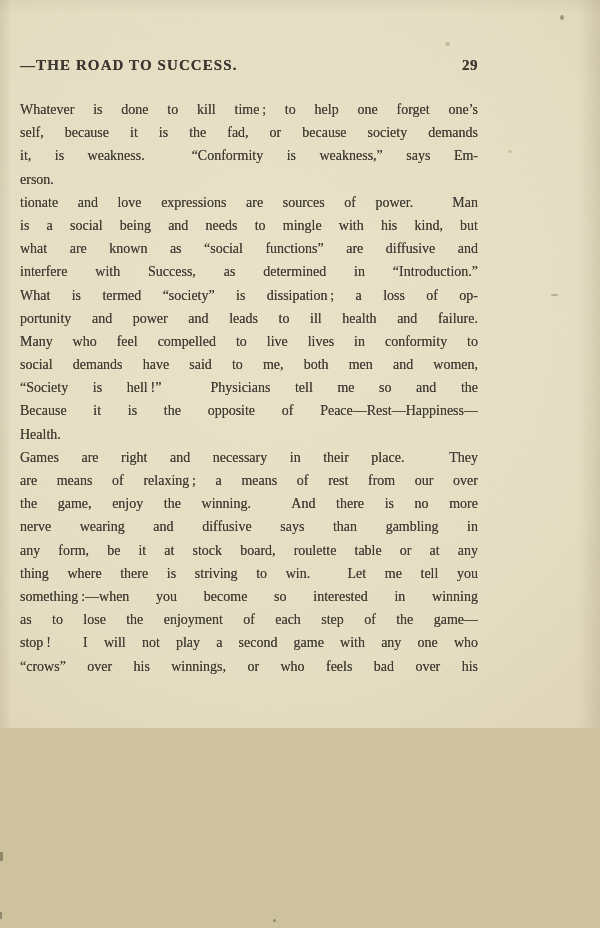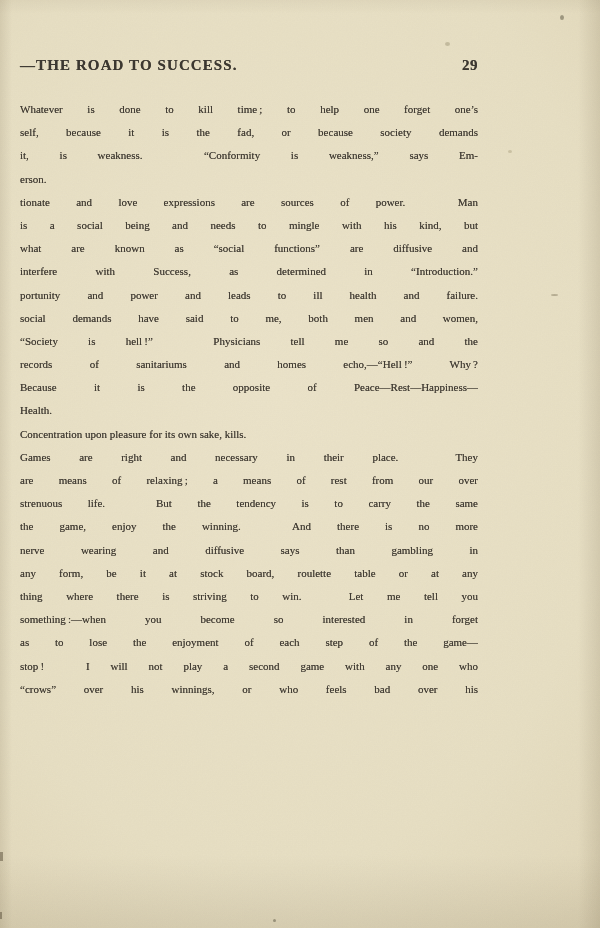--- a/index.html
+++ b/index.html
@@ -6,21 +6,21 @@
     margin: 0;
     padding: 0;
     width: 600px;
     height: 928px;
     overflow: hidden;
     background: #d0c49f;
   }
   .page {
     position: relative;
     width: 600px;
-    height: 928px;
+    height: 728px;
     font-family: "Liberation Serif", "DejaVu Serif", serif;
     color: #403b33;
     background:
       linear-gradient(to right, rgba(95,80,50,0.12) 0px, rgba(95,80,50,0) 12px, rgba(95,80,50,0) 578px, rgba(95,80,50,0.14) 600px),
       linear-gradient(to bottom, rgba(95,80,50,0.06) 0px, rgba(95,80,50,0) 14px, rgba(95,80,50,0) 855px, rgba(95,80,50,0.11) 928px),
       radial-gradient(130% 115% at 45% 42%, #ebe3ca 0%, #e7dfc4 45%, #ddd2b3 78%, #d0c49f 100%);
   }
   .texture {
     position: absolute;
     inset: 0;
@@ -41,21 +41,21 @@
     font-weight: 700;
     letter-spacing: 1.1px;
     color: #3c3831;
     margin-bottom: 24px;
     text-shadow: 0 0 0.5px rgba(56,50,40,0.75);
   }
   .page-number {
     letter-spacing: 0.5px;
   }
   .text-body {
-    font-size: 11px;
+    font-size: 14px;
     text-shadow: 0 0 0.5px rgba(56,50,40,0.7);
   }
   .paragraph { margin: 0; }
   .line {
     line-height: 23.2px;
     height: 23.2px;
     text-align: justify;
     text-align-last: justify;
     text-justify: inter-word;
     overflow: hidden;
@@ -92,39 +92,36 @@
           <div class="line">Whatever is done to kill time ; to help one forget one’s</div>
           <div class="line">self, because it is the fad, or because society demands</div>
           <div class="line">it, is weakness.&nbsp; “Conformity is weakness,” says Em-</div>
           <div class="line last">erson.</div>
         </div>
         <div class="paragraph">
           <div class="line">tionate and love expressions are sources of power.&nbsp; Man</div>
           <div class="line">is a social being and needs to mingle with his kind, but</div>
           <div class="line">what are known as “social functions” are diffusive and</div>
           <div class="line">interfere with Success, as determined in “Introduction.”</div>
+          <div class="line">What is termed “society” is dissipation ; a loss of op-</div>
           <div class="line">portunity and power and leads to ill health and failure.</div>
+          <div class="line">Many who feel compelled to live lives in conformity to</div>
           <div class="line">social demands have said to me, both men and women,</div>
           <div class="line">“Society is hell !”&nbsp; Physicians tell me so and the</div>
-          <div class="line">records of sanitariums and homes echo,—“Hell !” Why ?</div>
           <div class="line">Because it is the opposite of Peace—Rest—Happiness—</div>
           <div class="line last">Health.</div>
         </div>
         <div class="paragraph">
-          <div class="line last">Concentration upon pleasure for its own sake, kills.</div>
-        </div>
-        <div class="paragraph">
           <div class="line">Games are right and necessary in their place.&nbsp; They</div>
           <div class="line">are means of relaxing ; a means of rest from our over</div>
-          <div class="line">strenuous life.&nbsp; But the tendency is to carry the same</div>
           <div class="line">the game, enjoy the winning.&nbsp; And there is no more</div>
           <div class="line">nerve wearing and diffusive says than gambling in</div>
           <div class="line">any form, be it at stock board, roulette table or at any</div>
           <div class="line">thing where there is striving to win.&nbsp; Let me tell you</div>
-          <div class="line">something :—when you become so interested in forget</div>
+          <div class="line">something :—when you become so interested in winning</div>
           <div class="line">as to lose the enjoyment of each step of the game—</div>
           <div class="line">stop !&nbsp; I will not play a second game with any one who</div>
           <div class="line">“crows” over his winnings, or who feels bad over his</div>
         </div>
       </div>
   </div>
 
   <svg class="texture" width="600" height="928" xmlns="http://www.w3.org/2000/svg">
     <filter id="grain">
       <feTurbulence type="fractalNoise" baseFrequency="0.8" numOctaves="2" stitchTiles="stitch"></feTurbulence>

